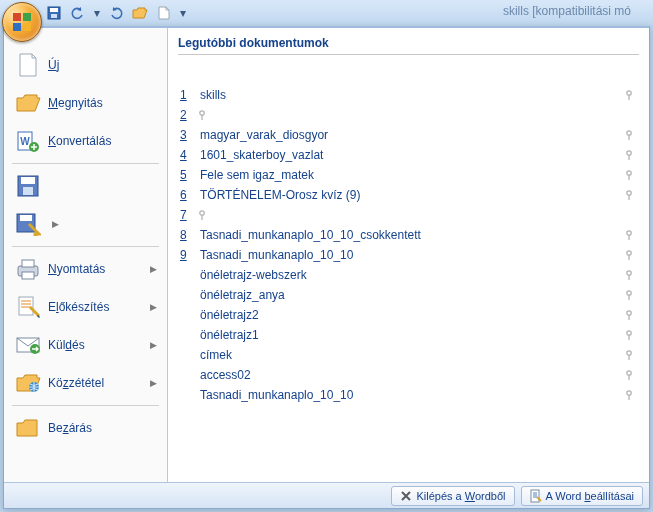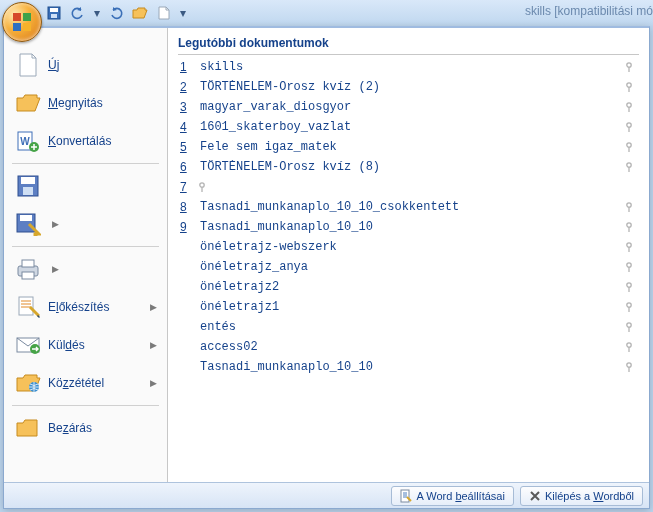--- a/index.html
+++ b/index.html
@@ -34,21 +34,21 @@
     border-radius: 3px;
   }
   .qat svg { display:block; }
   .qat .dd {
     width: 10px; height: 20px;
     display:flex; align-items:center; justify-content:center;
     color:#3b5a82;
   }
   .title-text {
     position: absolute;
-    right: 0;
+    right: 22px;
     top: 4px;
     color: #6b89ad;
     font-size: 12px;
     white-space: nowrap;
   }
   .office-button {
     position: absolute;
     top: 2px; left: 2px;
     width: 40px; height: 40px;
     border-radius: 50%;
@@ -113,20 +113,21 @@
     font-size: 9px;
     margin-left: 4px;
   }
   .right-col {
     flex: 1;
     background: #fff;
     padding: 8px 10px 4px 10px;
     display: flex;
     flex-direction: column;
     overflow: hidden;
+    gap: 28px;
   }
   .recent-header {
     font-weight: bold;
     color: #15428b;
     padding-bottom: 4px;
     border-bottom: 1px solid #c7c7c7;
     margin-bottom: 2px;
     font-size: 12px;
   }
   .recent-list {
@@ -146,21 +147,20 @@
     color: #15428b;
     text-decoration: underline;
     font-size: 12px;
   }
   .recent-item .doc-name {
     flex: 1;
     margin-left: 6px;
     white-space: nowrap;
     overflow: hidden;
     text-overflow: ellipsis;
-    font-family: Liberation Mono, monospace;
   }
   .recent-item .pin {
     width: 16px; height: 16px;
     display:flex; align-items:center; justify-content:center;
     color: #b4b4b4;
   }
   .bottom-bar {
     height: 26px;
     background: linear-gradient(#eef4fc,#d7e4f5);
     border-top: 1px solid #aec3dd;
@@ -297,20 +297,21 @@
       <div class="menu-sep"></div>
 
       <div class="menu-item">
         <span class="mi-icon">
           <svg width="26" height="22">
               <rect x="3" y="8" width="20" height="10" rx="2" fill="#cfd7e2" stroke="#7a8aa0"></rect>
               <rect x="7" y="2" width="12" height="7" fill="#fff" stroke="#7a8aa0"></rect>
               <rect x="7" y="14" width="12" height="7" fill="#fff" stroke="#7a8aa0"></rect>
             </svg>
         </span>
+        <span class="mi-label"><u>N</u>yomtatás</span>
         <span class="arrow">▶</span>
       </div>
 
       <div class="menu-item">
         <span class="mi-icon">
           <svg width="24" height="24">
               <rect x="3" y="2" width="14" height="18" fill="#fff" stroke="#9aa8b8"></rect>
               <path d="M5 6h10M5 9h10M5 12h10" stroke="#e28a2b" stroke-width="1.2"></path>
               <path d="M14 12 L23 21" stroke="#d7a72c" stroke-width="3"></path>
               <path d="M22 20 l2 2 -1 1 -2 -2 z" fill="#2b4b6f"></path>
@@ -366,21 +367,20 @@
             <span class="doc-name">skills</span>
             <span class="pin">
               <svg width="12" height="12">
                 <circle cx="6" cy="4" r="2.2" fill="none" stroke="#b4b4b4" stroke-width="1.3"></circle>
                 <path d="M6 6 L6 11" stroke="#b4b4b4" stroke-width="1.3"></path>
               </svg>
             </span>
           </div>
           <div class="recent-item">
             <span class="num">2</span>
-            <span class="doc-name">TÖRTÉNELEM-Orosz kvíz (2)</span>
             <span class="pin">
               <svg width="12" height="12">
                 <circle cx="6" cy="4" r="2.2" fill="none" stroke="#b4b4b4" stroke-width="1.3"></circle>
                 <path d="M6 6 L6 11" stroke="#b4b4b4" stroke-width="1.3"></path>
               </svg>
             </span>
           </div>
           <div class="recent-item">
             <span class="num">3</span>
             <span class="doc-name">magyar_varak_diosgyor</span>
@@ -406,21 +406,21 @@
             <span class="doc-name">Fele sem igaz_matek</span>
             <span class="pin">
               <svg width="12" height="12">
                 <circle cx="6" cy="4" r="2.2" fill="none" stroke="#b4b4b4" stroke-width="1.3"></circle>
                 <path d="M6 6 L6 11" stroke="#b4b4b4" stroke-width="1.3"></path>
               </svg>
             </span>
           </div>
           <div class="recent-item">
             <span class="num">6</span>
-            <span class="doc-name">TÖRTÉNELEM-Orosz kvíz (8)</span>
+            <span class="doc-name">TÖRTÉNELEM-Orosz kvíz (9)</span>
             <span class="pin">
               <svg width="12" height="12">
                 <circle cx="6" cy="4" r="2.2" fill="none" stroke="#b4b4b4" stroke-width="1.3"></circle>
                 <path d="M6 6 L6 11" stroke="#b4b4b4" stroke-width="1.3"></path>
               </svg>
             </span>
           </div>
           <div class="recent-item">
             <span class="num">7</span>
             <span class="pin">
@@ -485,21 +485,21 @@
             <span class="doc-name">önéletrajz1</span>
             <span class="pin">
               <svg width="12" height="12">
                 <circle cx="6" cy="4" r="2.2" fill="none" stroke="#b4b4b4" stroke-width="1.3"></circle>
                 <path d="M6 6 L6 11" stroke="#b4b4b4" stroke-width="1.3"></path>
               </svg>
             </span>
           </div>
           <div class="recent-item">
             <span class="num" style="text-decoration: none;"></span>
-            <span class="doc-name">entés</span>
+            <span class="doc-name">címek</span>
             <span class="pin">
               <svg width="12" height="12">
                 <circle cx="6" cy="4" r="2.2" fill="none" stroke="#b4b4b4" stroke-width="1.3"></circle>
                 <path d="M6 6 L6 11" stroke="#b4b4b4" stroke-width="1.3"></path>
               </svg>
             </span>
           </div>
           <div class="recent-item">
             <span class="num" style="text-decoration: none;"></span>
             <span class="doc-name">access02</span>
@@ -518,28 +518,28 @@
                 <circle cx="6" cy="4" r="2.2" fill="none" stroke="#b4b4b4" stroke-width="1.3"></circle>
                 <path d="M6 6 L6 11" stroke="#b4b4b4" stroke-width="1.3"></path>
               </svg>
             </span>
           </div>
         </div>
     </div>
   </div>
 
   <div class="bottom-bar">
+    <div class="bb-btn">
+      <svg width="12" height="12">
+          <path d="M2 2 L10 10 M10 2 L2 10" stroke="#5a5a5a" stroke-width="2"></path>
+        </svg>
+      <span>Kilépés a <u>W</u>ordből</span>
+    </div>
     <div class="bb-btn">
       <svg width="12" height="14">
           <rect x="1" y="1" width="8" height="12" fill="#fff" stroke="#7a8aa0"></rect>
           <path d="M3 4h4M3 6h4M3 8h4" stroke="#3a6fb7" stroke-width="0.9"></path>
           <path d="M7 8 l4 4" stroke="#d7a72c" stroke-width="2"></path>
         </svg>
       <span>A Word <u>b</u>eállításai</span>
     </div>
-    <div class="bb-btn">
-      <svg width="12" height="12">
-          <path d="M2 2 L10 10 M10 2 L2 10" stroke="#5a5a5a" stroke-width="2"></path>
-        </svg>
-      <span>Kilépés a <u>W</u>ordből</span>
-    </div>
   </div>
 </div>
 
 </body></html>

